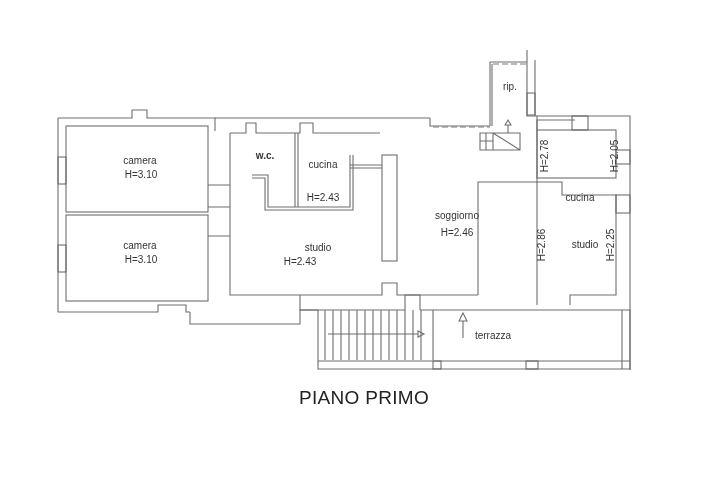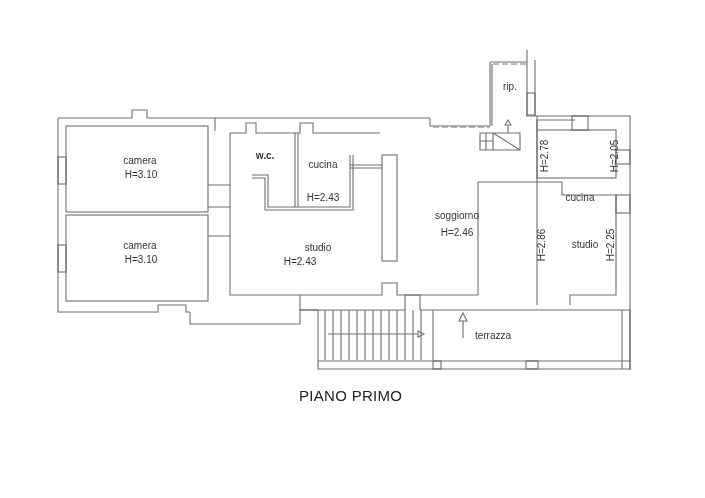--- a/index.html
+++ b/index.html
@@ -2,21 +2,21 @@
 <html><head>
 <meta charset="utf-8">
 <style>
   html, body { margin:0; padding:0; background:#ffffff; }
   body { width:705px; height:498px; position:relative; overflow:hidden; font-family:"Liberation Sans", sans-serif; }
   svg { position:absolute; left:0; top:0; }
   .w { fill:none; stroke:#6e6e6e; stroke-width:1.1; }
   .d { fill:none; stroke:#7a7a7a; stroke-width:1; stroke-dasharray:6 3; }
   .t { position:absolute; font-size:10px; color:#333; text-align:center; white-space:nowrap; line-height:1; }
   .v { transform:rotate(-90deg); transform-origin:center; }
-  .title { position:absolute; font-size:15px; color:#222; letter-spacing:0.3px; }
+  .title { position:absolute; font-size:19px; color:#222; letter-spacing:0.3px; }
 </style>
 </head>
 <body>
 
 <svg width="705" height="498">
 
   <path class="w" d="M58 118 H132 V110 H147 V118 H215 V131"></path>
   <path class="w" d="M58 118 V312 H158 V305 H186 V312 H190"></path>
 
   <rect class="w" x="66" y="126" width="142" height="86"></rect>

